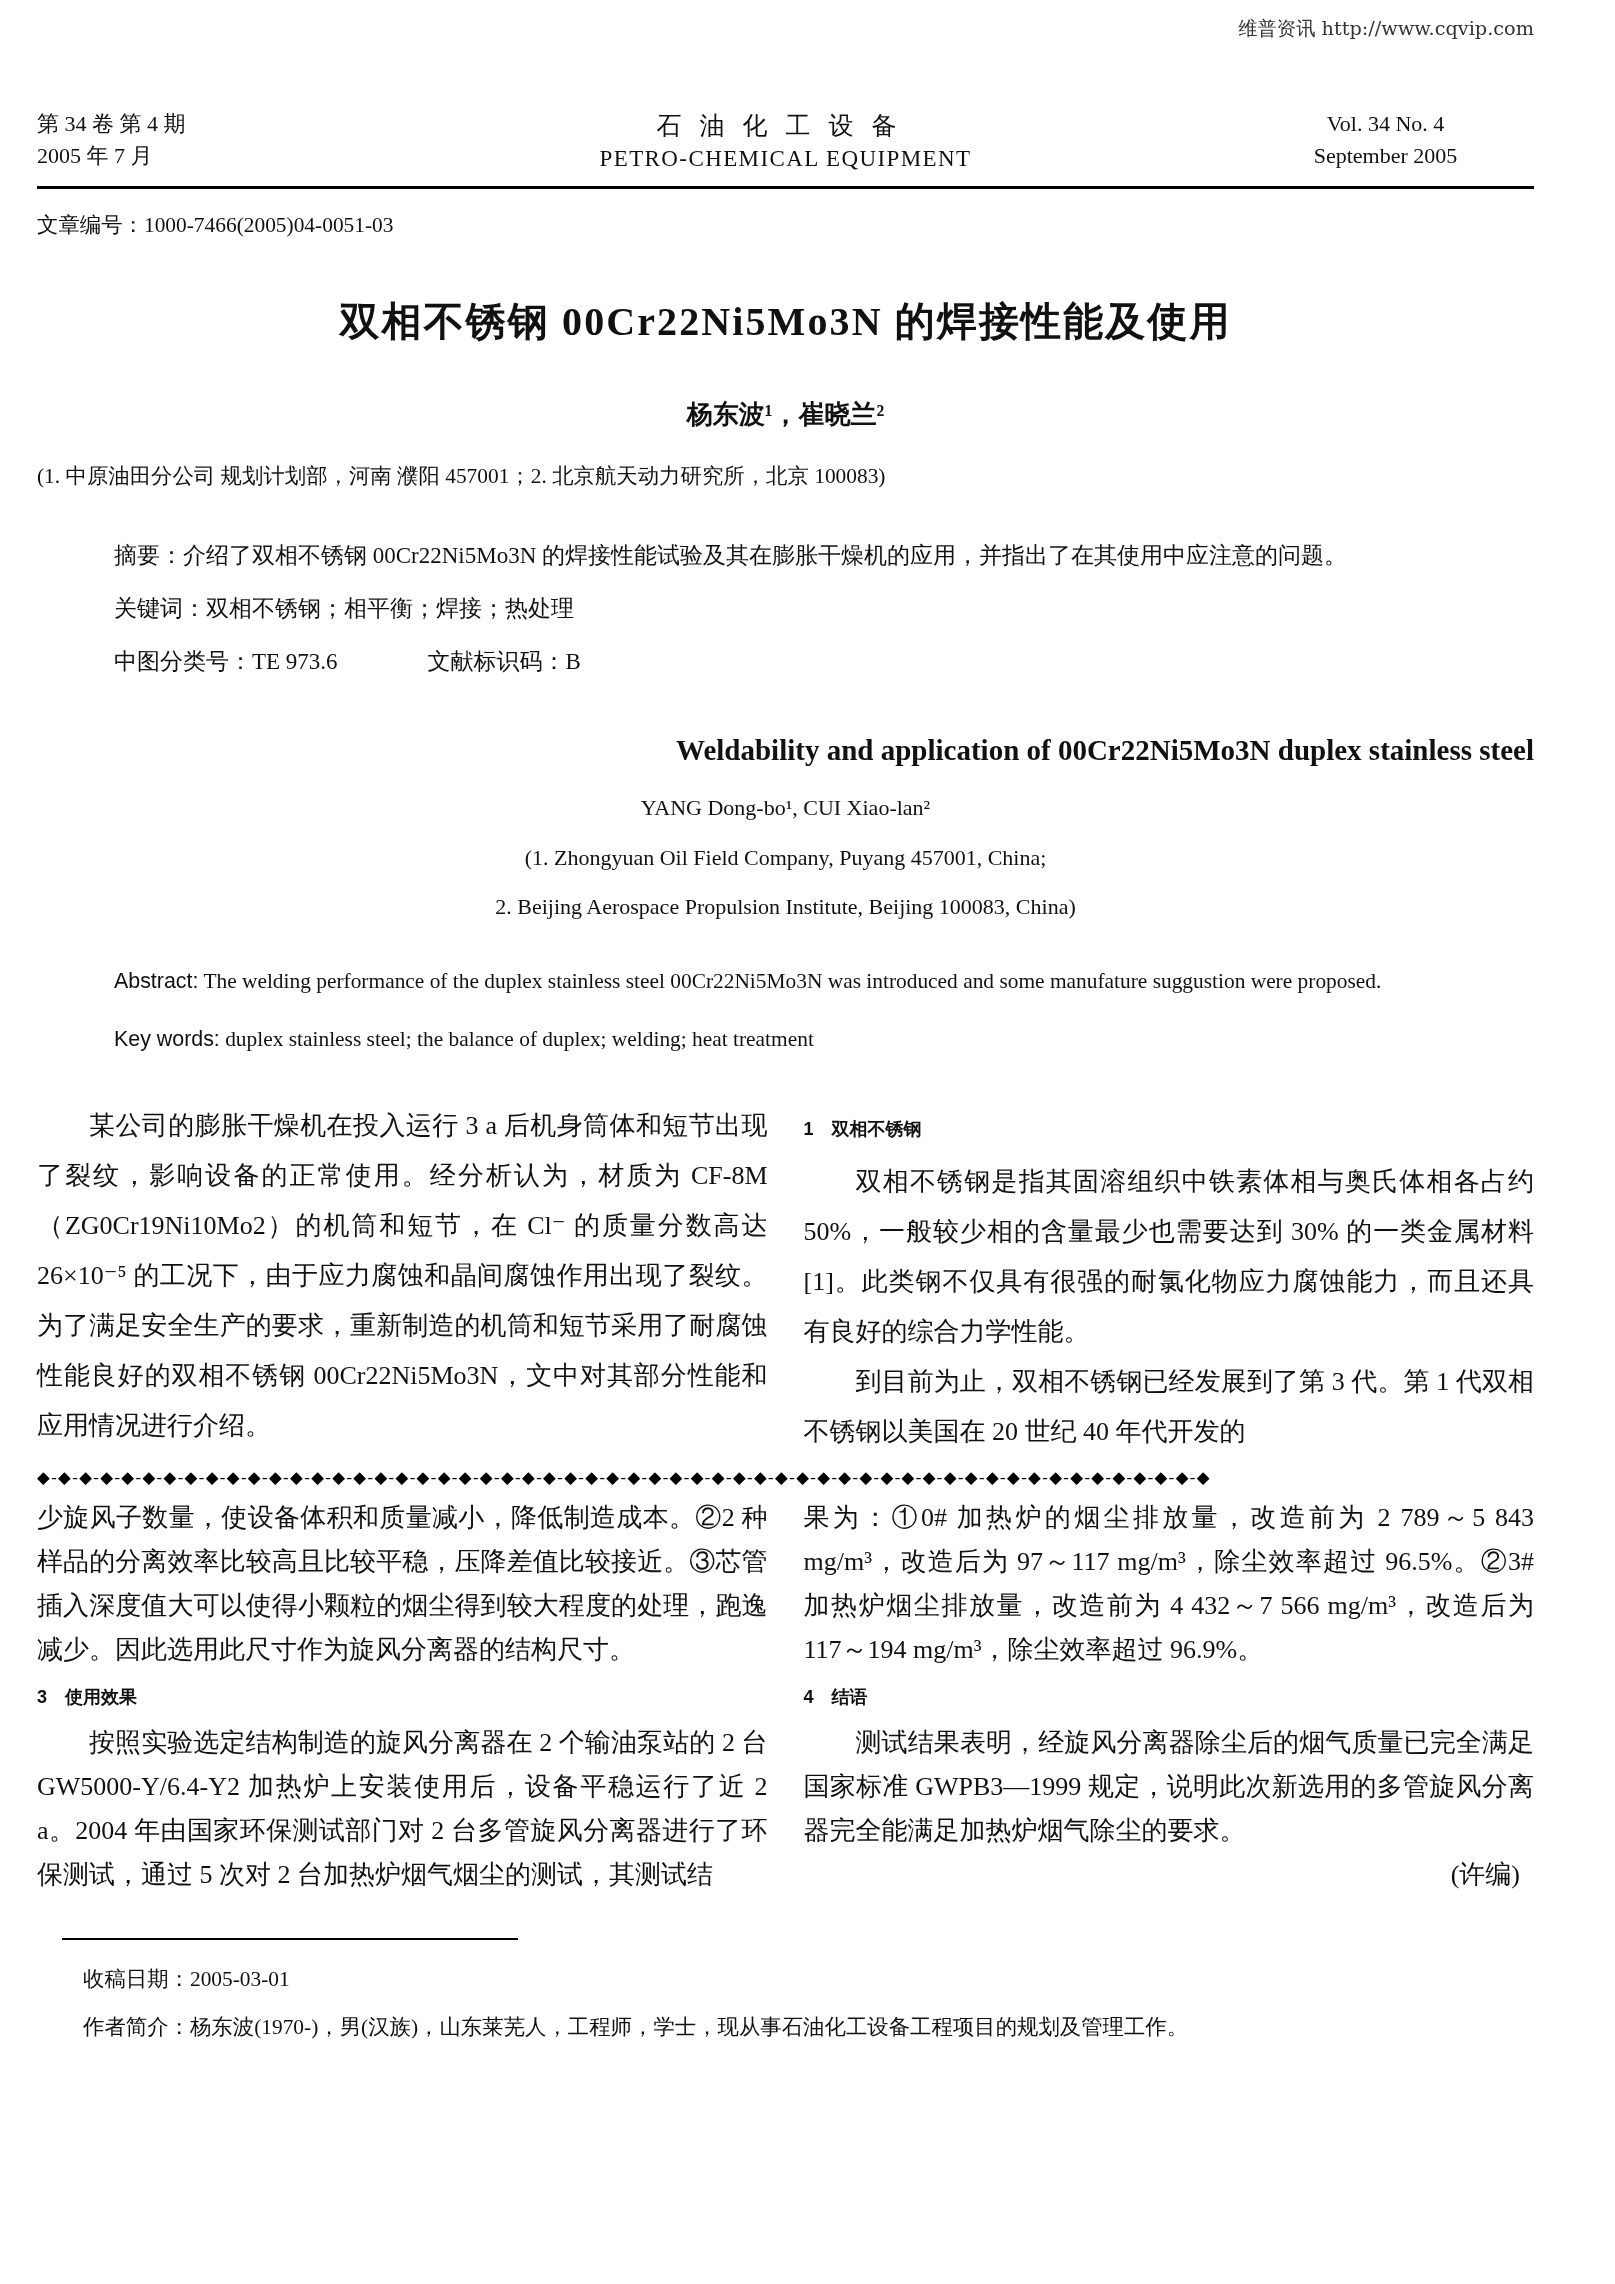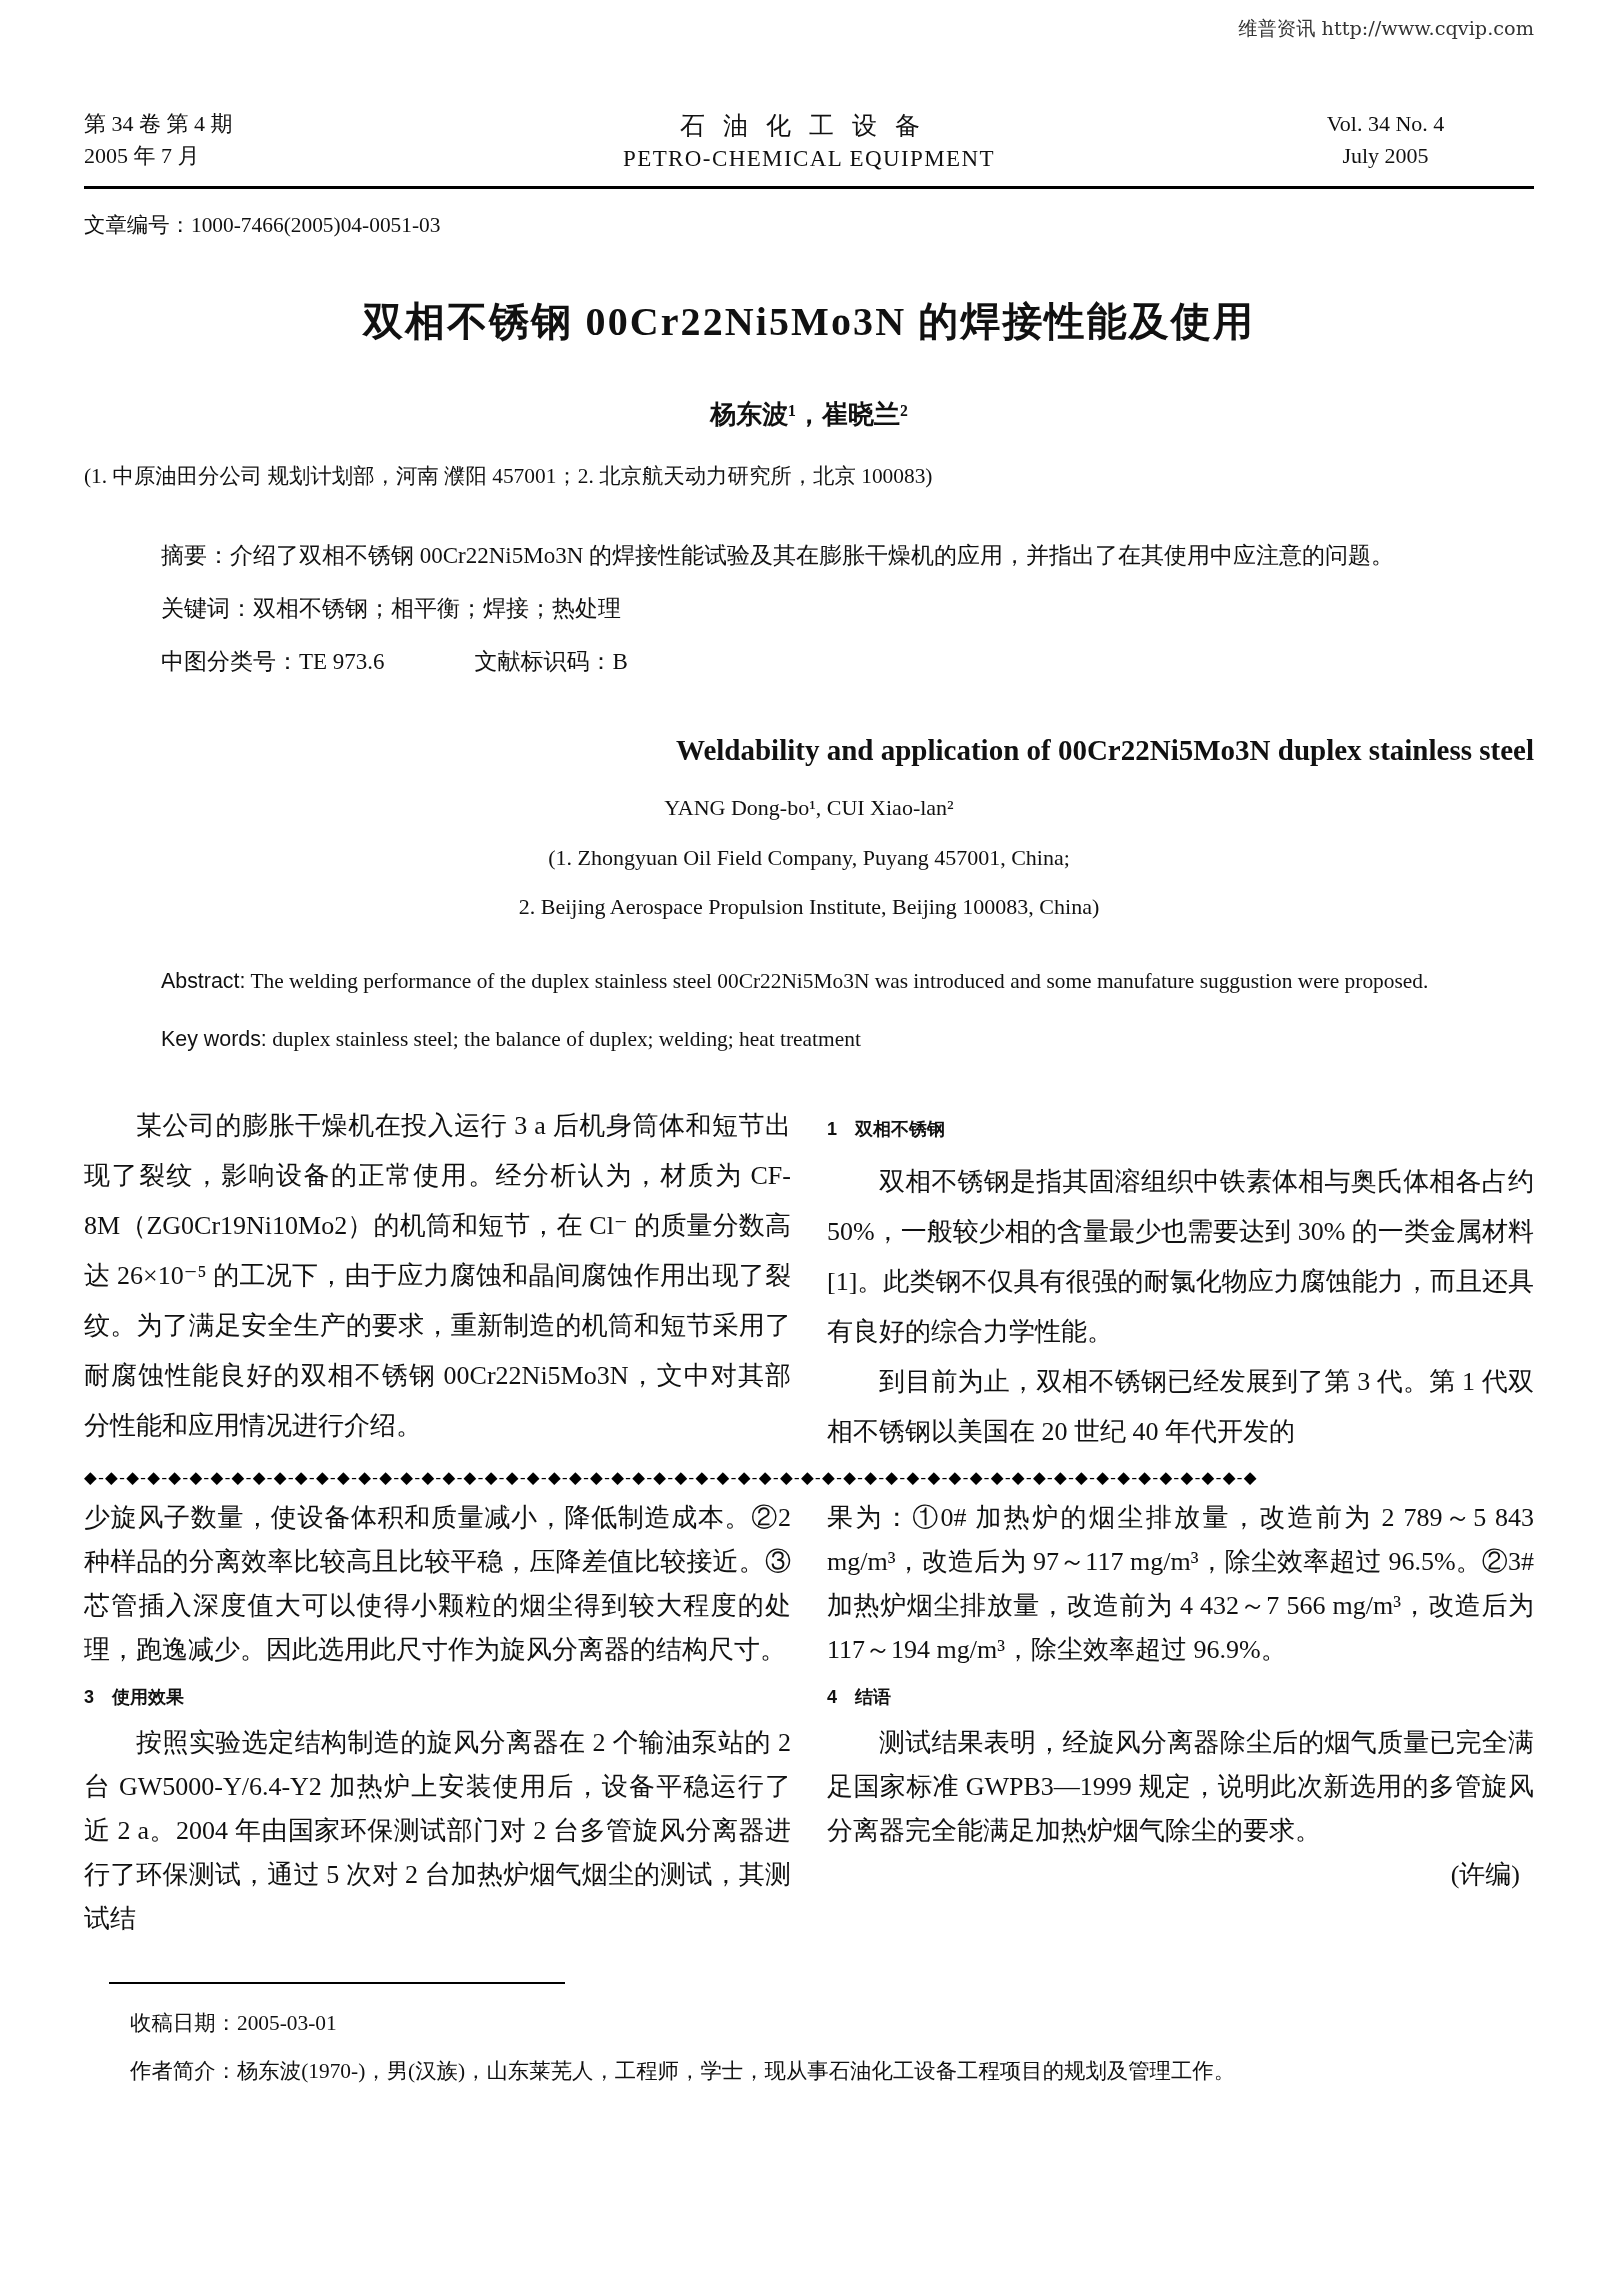--- a/index.html
+++ b/index.html
@@ -4,21 +4,21 @@
 <style>
   html,body { margin:0; padding:0; background:#888; }
   .page {
     position:relative;
     width:1616px; height:2284px;
     margin:0 auto;
     background:#ffffff;
     color:#111;
     font-family:"Liberation Serif","DejaVu Serif",serif;
     box-sizing:border-box;
-    padding:15px 82px 0 84px;
+    padding:15px 82px 0 37px;
     overflow:hidden;
   }
   .watermark { text-align:right; font-size:19.3px; color:#333; height:29px; font-family:"DejaVu Serif",serif; }
   .journal-header { display:flex; align-items:flex-end; margin-top:64px;justify-content:space-between; }
   .hdr-left { width:297px; font-size:22px; line-height:32px; }
   .hdr-center { flex:1; text-align:center; }
   .journal-cn { font-size:25px; letter-spacing:18px; }
   .journal-en { font-size:23px; letter-spacing:1.4px; margin-top:4.1px; }
   .hdr-right { width:297px; text-align:center; font-size:22px; line-height:32px; }
   .header-rule { border:none; border-top:3.5px solid #000; margin:14px 0 0 0; }
@@ -60,21 +60,21 @@
     <div class="hdr-left">
       <div>第 34 卷  第 4 期</div>
       <div>2005 年 7 月</div>
     </div>
     <div class="hdr-center">
       <div class="journal-cn">石油化工设备</div>
       <div class="journal-en">PETRO-CHEMICAL EQUIPMENT</div>
     </div>
     <div class="hdr-right">
       <div>Vol. 34   No. 4</div>
-      <div>July   2005</div>
+      <div>September   2005</div>
     </div>
   </div>
 
   <hr class="header-rule">
 
   <p class="article-id">
     <span class="label">文章编号：</span><span>1000-7466(2005)04-0051-03</span>
   </p>
 
   <h1 class="page-title">双相不锈钢 00Cr22Ni5Mo3N 的焊接性能及使用</h1>

